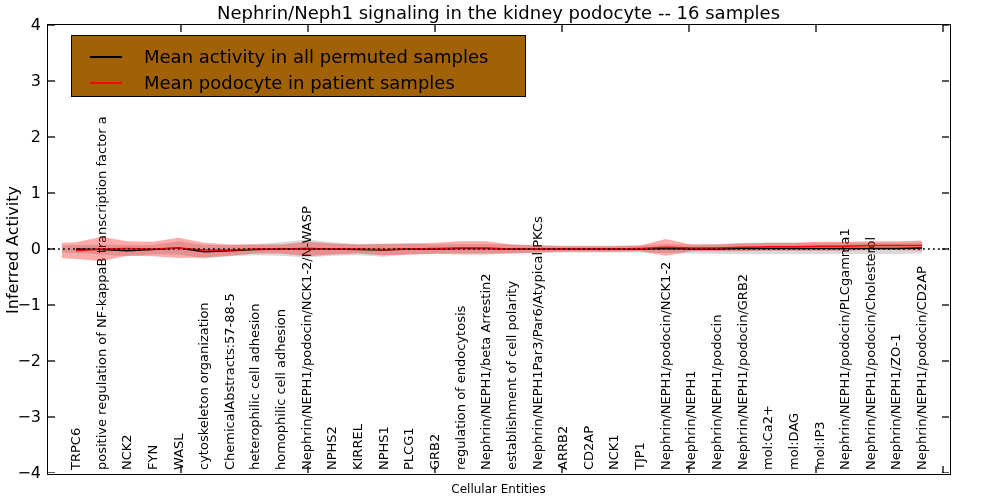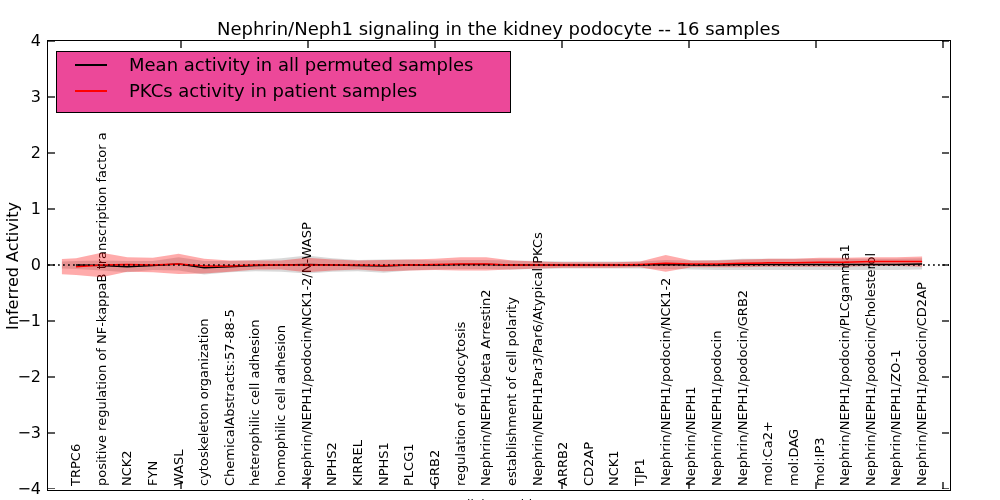--- a/index.html
+++ b/index.html
@@ -1,20 +1,20 @@
 <!DOCTYPE html>
 <html><head>
 <meta charset="utf-8">
 <style>
   html,body{margin:0;padding:0;}
   body{
     width:1000px;height:500px;overflow:hidden;background:#ffffff;
     font-family:"DejaVu Sans", sans-serif;position:relative;color:#000;
   }
-  .figure{position:absolute;left:0;top:0;width:1000px;height:404px;margin-top:16px;}
+  .figure{position:absolute;left:0;top:0;width:1000px;height:404px;}
   .chart-title{
     position:absolute;left:48px;top:2px;width:901px;text-align:center;
     font-size:18px;line-height:22px;white-space:nowrap;z-index:6;
   }
   .y-axis-label{
     position:absolute;left:4px;top:250px;transform-origin:0 0;
     transform:rotate(-90deg) translateX(-50%);white-space:nowrap;
     font-size:16px;line-height:18px;z-index:6;
   }
   .x-axis-label{
@@ -29,23 +29,23 @@
   .ytick-label{
     position:absolute;left:0;width:41px;text-align:right;
     font-size:16px;line-height:18px;color:#000;
   }
   .plot-area{
     position:absolute;left:46.5px;top:23.5px;width:904px;height:451px;
     border:1.5px solid #000;box-sizing:border-box;z-index:2;background:transparent;
   }
   .plot-area svg{position:absolute;left:0;top:0;width:901px;height:448px;display:block;}
   .legend{
-    position:absolute;left:56px;top:35px;width:455px;height:62px;
-    border:1.5px solid #000;background:#ec4899;box-sizing:border-box;
-    z-index:5;display:flex;flex-direction:column;justify-content:flex-start;
+    position:absolute;left:71px;top:35px;width:455px;height:62px;
+    border:1.5px solid #000;background:#a16207;box-sizing:border-box;
+    z-index:5;display:flex;flex-direction:column;justify-content:flex-end;
   }
   .legend-row{display:flex;align-items:center;height:26px;}
   .legend-line{width:32px;height:0;border-top:2px solid #000;margin-left:18px;flex:none;}
   .legend-label{margin-left:22px;font-size:18px;line-height:22px;white-space:nowrap;}
 </style>
 </head>
 <body>
 
 <div class="figure">
 
@@ -145,17 +145,17 @@
 
   <div class="x-axis-label">Cellular Entities</div>
 
   <div class="legend">
     <div class="legend-row">
       <span class="legend-line" id="legend-line-0" style="border-top-color: rgb(0, 0, 0);"></span>
       <span class="legend-label">Mean activity in all permuted samples</span>
     </div>
     <div class="legend-row">
       <span class="legend-line" id="legend-line-1" style="border-top-color: rgb(255, 0, 0);"></span>
-      <span class="legend-label">PKCs activity in patient samples</span>
+      <span class="legend-label">Mean podocyte in patient samples</span>
     </div>
   </div>
 
 </div>
 
 </body></html>

